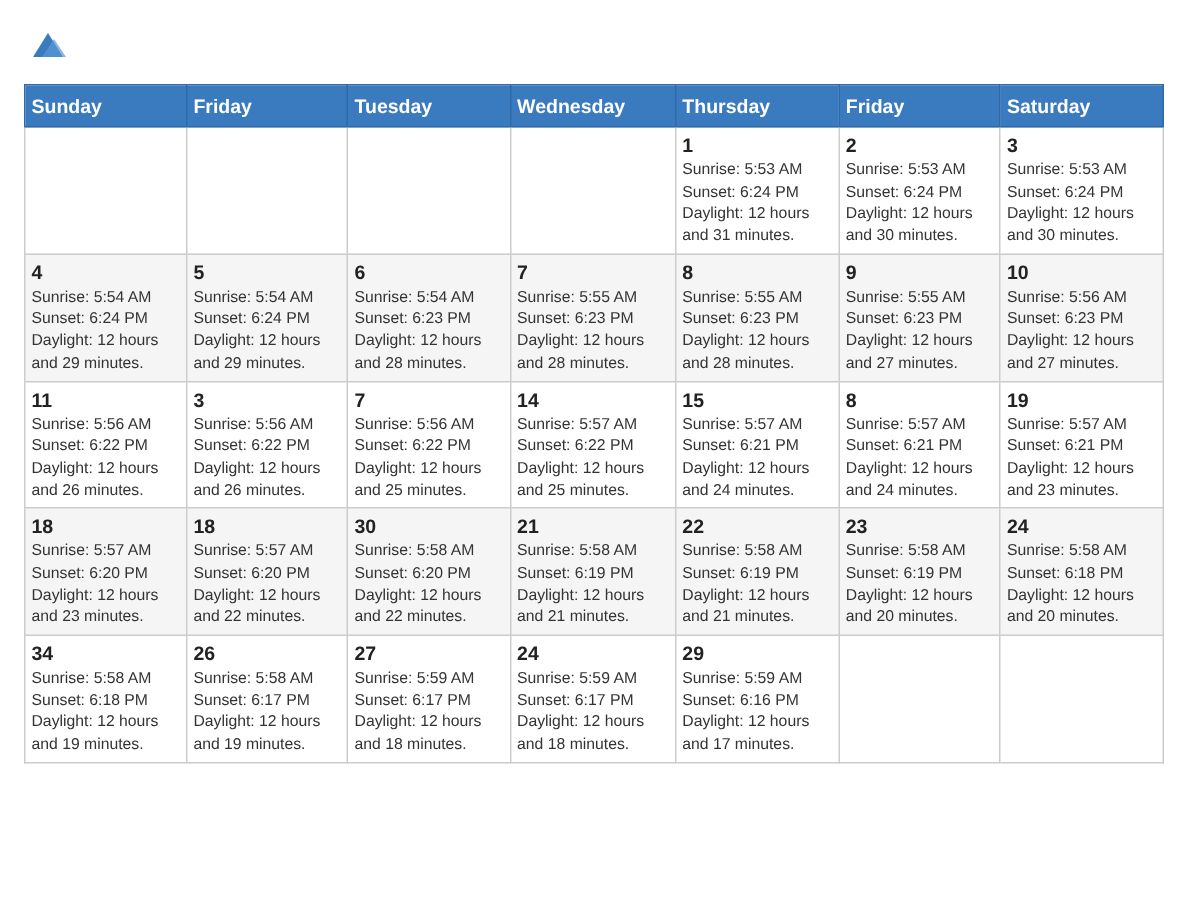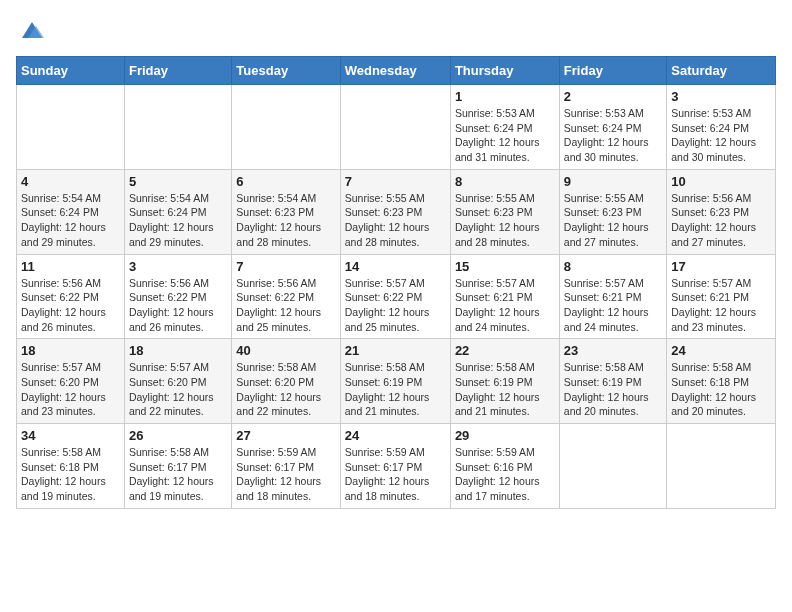--- a/index.html
+++ b/index.html
@@ -215,41 +215,41 @@
 Sunset: 6:21 PM
 Daylight: 12 hours and 24 minutes.</div>
         </td>
         <td>
           <div class="day-number">8</div>
           <div class="day-info" style="white-space: pre-line;">Sunrise: 5:57 AM
 Sunset: 6:21 PM
 Daylight: 12 hours and 24 minutes.</div>
         </td>
         <td>
-          <div class="day-number">17</div>
+          <div class="day-number">19</div>
           <div class="day-info" style="white-space: pre-line;">Sunrise: 5:57 AM
 Sunset: 6:21 PM
 Daylight: 12 hours and 23 minutes.</div>
         </td>
       </tr>
       <tr>
         <td>
           <div class="day-number">18</div>
           <div class="day-info" style="white-space: pre-line;">Sunrise: 5:57 AM
 Sunset: 6:20 PM
 Daylight: 12 hours and 23 minutes.</div>
         </td>
         <td>
           <div class="day-number">18</div>
           <div class="day-info" style="white-space: pre-line;">Sunrise: 5:57 AM
 Sunset: 6:20 PM
 Daylight: 12 hours and 22 minutes.</div>
         </td>
         <td>
-          <div class="day-number">40</div>
+          <div class="day-number">30</div>
           <div class="day-info" style="white-space: pre-line;">Sunrise: 5:58 AM
 Sunset: 6:20 PM
 Daylight: 12 hours and 22 minutes.</div>
         </td>
         <td>
           <div class="day-number">21</div>
           <div class="day-info" style="white-space: pre-line;">Sunrise: 5:58 AM
 Sunset: 6:19 PM
 Daylight: 12 hours and 21 minutes.</div>
         </td>

